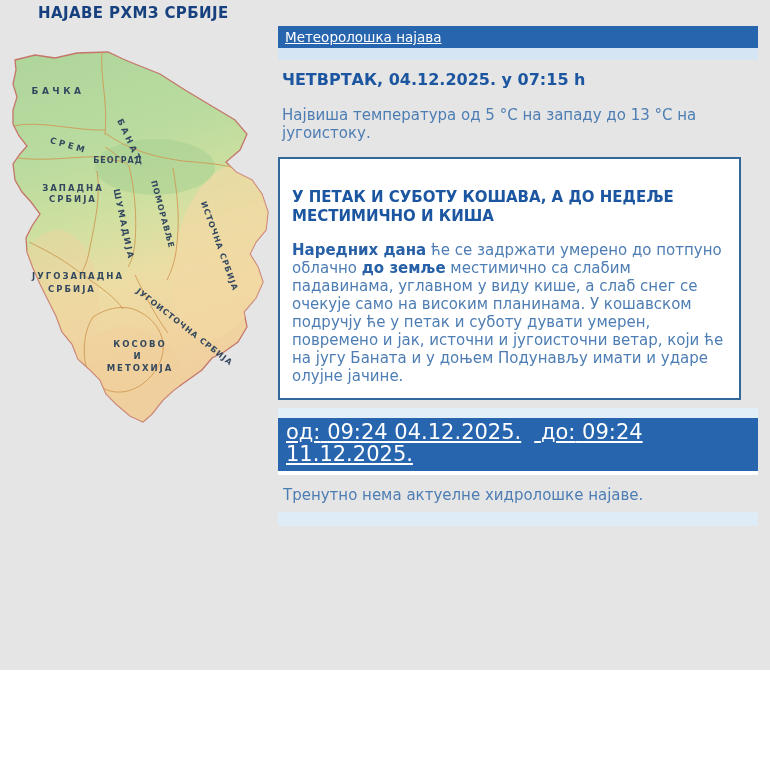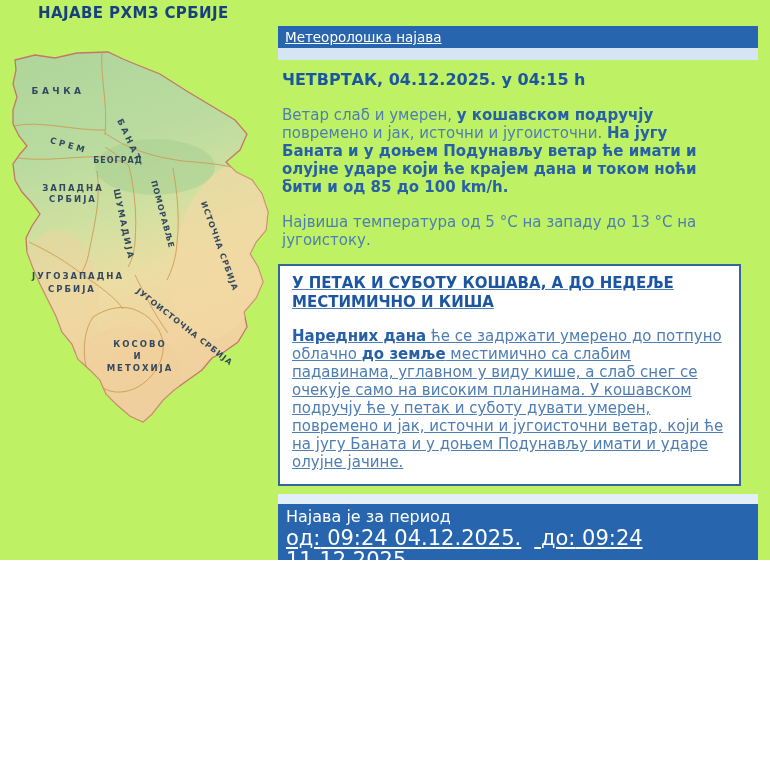--- a/index.html
+++ b/index.html
@@ -1,38 +1,38 @@
 <!DOCTYPE html>
 <html lang="sr"><head>
 <meta charset="utf-8">
 <style>
   html,body{margin:0;padding:0;background:#ffffff;}
   body{font-family:"DejaVu Sans","Liberation Sans",sans-serif;}
-  #screen{position:relative;width:770px;height:560px;background:#bef264;overflow:hidden;}
+  #screen{position:relative;width:770px;height:670px;background:#e5e5e5;overflow:hidden;}
 
   
   .page-title{position:absolute;left:38px;top:4px;font-size:15px;font-weight:bold;
               color:#17417e;letter-spacing:0.4px;}
   .map-wrap{position:absolute;left:5px;top:47px;width:280px;height:385px;}
   .map-label{font-family:"DejaVu Sans",sans-serif;font-weight:bold;fill:#33485f;}
   .ml-9{font-size:9px;letter-spacing:3.5px;}
   .ml-85{font-size:8.5px;letter-spacing:2px;}
   .ml-8{font-size:8px;letter-spacing:1px;}
   .ml-v{font-size:8.5px;letter-spacing:3px;}
 
   
   .panel{position:absolute;left:278px;top:26px;width:480px;}
   .bar-header{height:22px;line-height:22px;background:#2765af;padding-left:7px;}
   .bar-header span{color:#ffffff;font-size:13.5px;text-decoration:underline;cursor:pointer;}
   .light-strip{height:12px;background:#d6e5f4;}
   .content{color:#4d7db3;font-size:15px;line-height:18px;}
   .issued{color:#1c56a0;font-size:16px;font-weight:bold;margin:10px 24px 0 4px;line-height:19px;}
   .content p.body{margin:17px 26px 0 4px;}
   .content b, .box b{color:#2760a6;font-weight:bold;}
-  .box{margin:15px 17px 0 0;border:2px solid #336699;background:#ffffff;padding:4px 12px 13px;text-decoration:underline;}
+  .box{margin:15px 17px 0 0;border:2px solid #336699;background:#ffffff;padding:25px 12px 13px;}
   .box h3{font-size:15px;line-height:19px;color:#1c56a0;margin:4px 0 0;font-weight:bold;}
   .box p{margin:15px 2px 0 0;}
   .strip2{height:10px;background:#e2eef8;margin-top:8px;}
   .period{background:#2765af;color:#ffffff;padding:3px 8px 6px;}
   .period .t{font-size:16px;line-height:20px;}
   .period .range{font-size:21px;line-height:22px;text-decoration:underline;}
   .sep{display:inline-block;width:13px;}
   .gap{height:4px;background:#ffffff;}
   .statusbar{height:16px;background:linear-gradient(#3a78bf,#1f5aa6);color:#ffffff;
              font-size:11px;font-weight:bold;display:flex;justify-content:space-between;
@@ -113,36 +113,34 @@
   </div>
 
   <div class="panel">
 
     <div class="bar-header">
       <span>Метеоролошка најава</span>
     </div>
     <div class="light-strip"></div>
 
     <div class="content">
-      <div class="issued">ЧЕТВРТАК, 04.12.2025. у 04:15 h</div>
+      <div class="issued">ЧЕТВРТАК, 04.12.2025. у 07:15 h</div>
 
 
-      <p class="body"><span>Ветар слаб и умерен, </span><b>у кошавском подручју</b><span> повремено и јак, источни и југоисточни. </span><b>На југу Баната и у доњем Подунављу ветар ће имати и олујне ударе који ће крајем дана и током ноћи бити и од 85 до 100 km/h.</b></p>
 
       <p class="body">Највиша температура од 5 °C на западу до 13 °C на југоистоку.</p>
 
       <div class="box">
         <h3>У ПЕТАК И СУБОТУ КОШАВА, А ДО НЕДЕЉЕ МЕСТИМИЧНО И КИША</h3>
         <p><b>Наредних дана</b><span> ће се задржати умерено до потпуно облачно </span><b>до земље</b><span> местимично са слабим падавинама, углавном у виду кише, а слаб снег се очекује само на високим планинама. У кошавском подручју ће у петак и суботу дувати умерен, повремено и јак, источни и југоисточни ветар, који ће на југу Баната и у доњем Подунављу имати и ударе олујне јачине.</span></p>
       </div>
 
       <div class="strip2"></div>
 
       <div class="period">
-        <div class="t">Најава је за период</div>
         <div class="range">
           <span>од:</span>
           <span>09:24 04.12.2025.</span><span class="sep"></span>
           <span>до:</span>
           <span>09:24 11.12.2025.</span>
         </div>
       </div>
 
       <div class="gap"></div>
 

